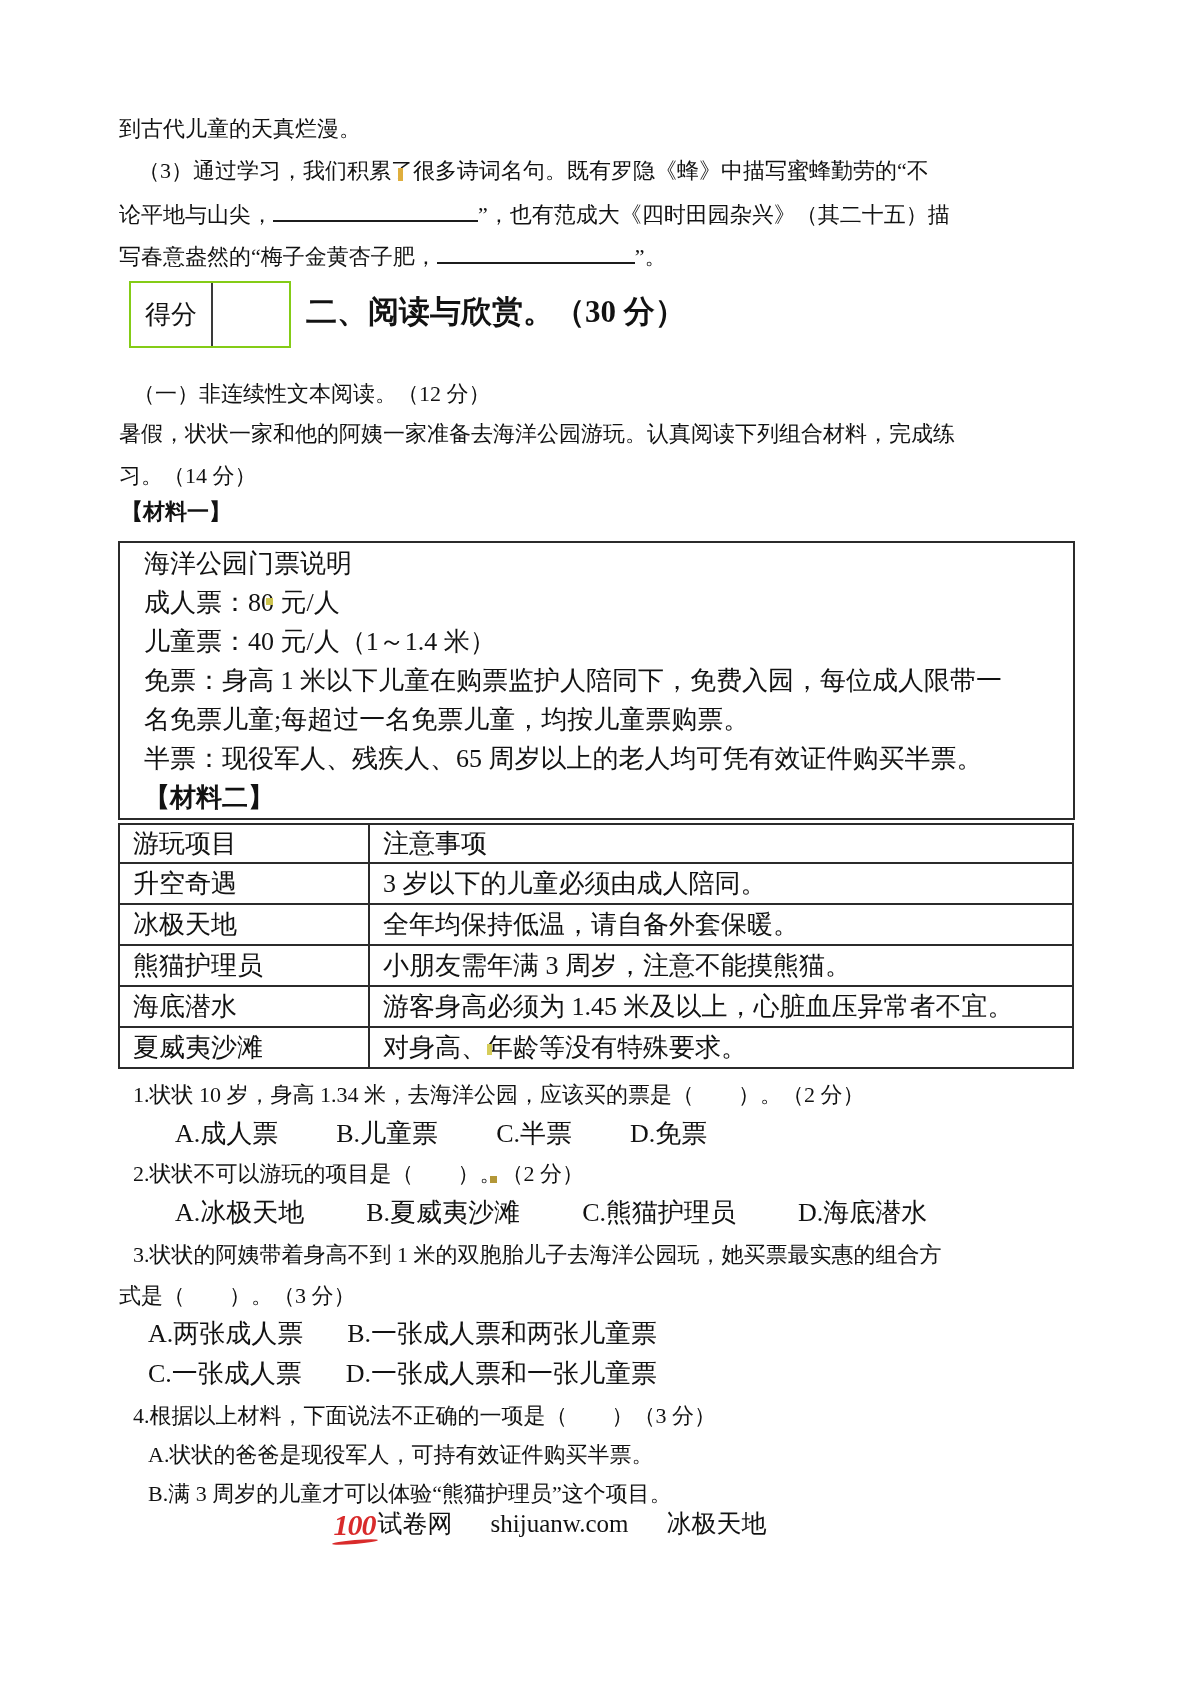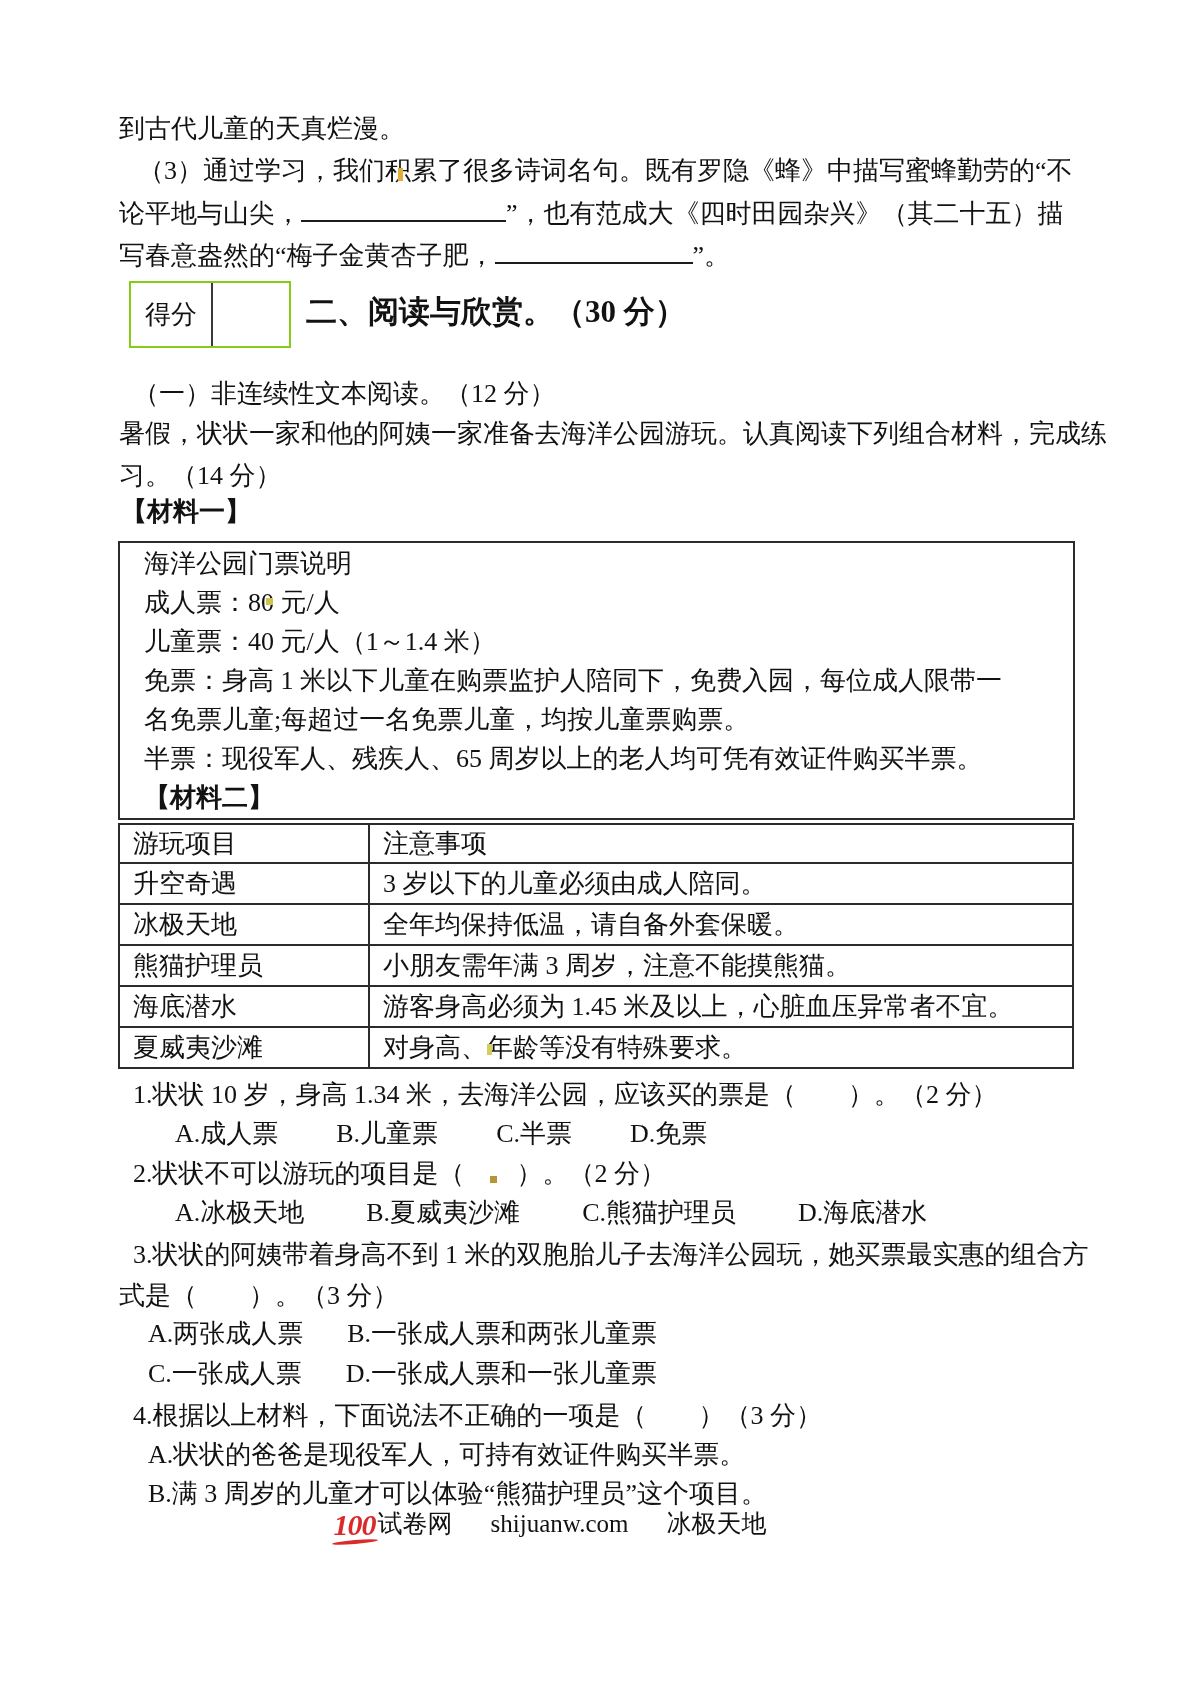--- a/index.html
+++ b/index.html
@@ -1,21 +1,21 @@
 <!DOCTYPE html>
 <html><head>
 <meta charset="utf-8">
 <style>
   html,body{margin:0;padding:0;background:#ffffff;}
   #page{
     position:relative;width:1191px;height:1684px;background:#fff;
     font-family:"Liberation Serif","DejaVu Serif",serif;
     color:#121212;overflow:hidden;
   }
-  .line{position:absolute;white-space:nowrap;font-size:26px;line-height:34px;}
+  .line{position:absolute;white-space:nowrap;font-size:22px;line-height:34px;}
   .bold{font-weight:bold;}
   .blank{display:inline-block;height:24px;border-bottom:2px solid #1c1c1c;vertical-align:baseline;}
   .blank.w1{width:205px;}
   .blank.w2{width:198px;}
 
   
   #score-box{position:absolute;left:129px;top:281px;width:158px;height:63px;
     border:2px solid #84cc16;display:flex;}
   #score-box .cell{height:100%;display:flex;align-items:center;justify-content:center;font-size:26px;}
   #score-box .c1{width:80px;border-right:2px solid #3a3a3a;}

